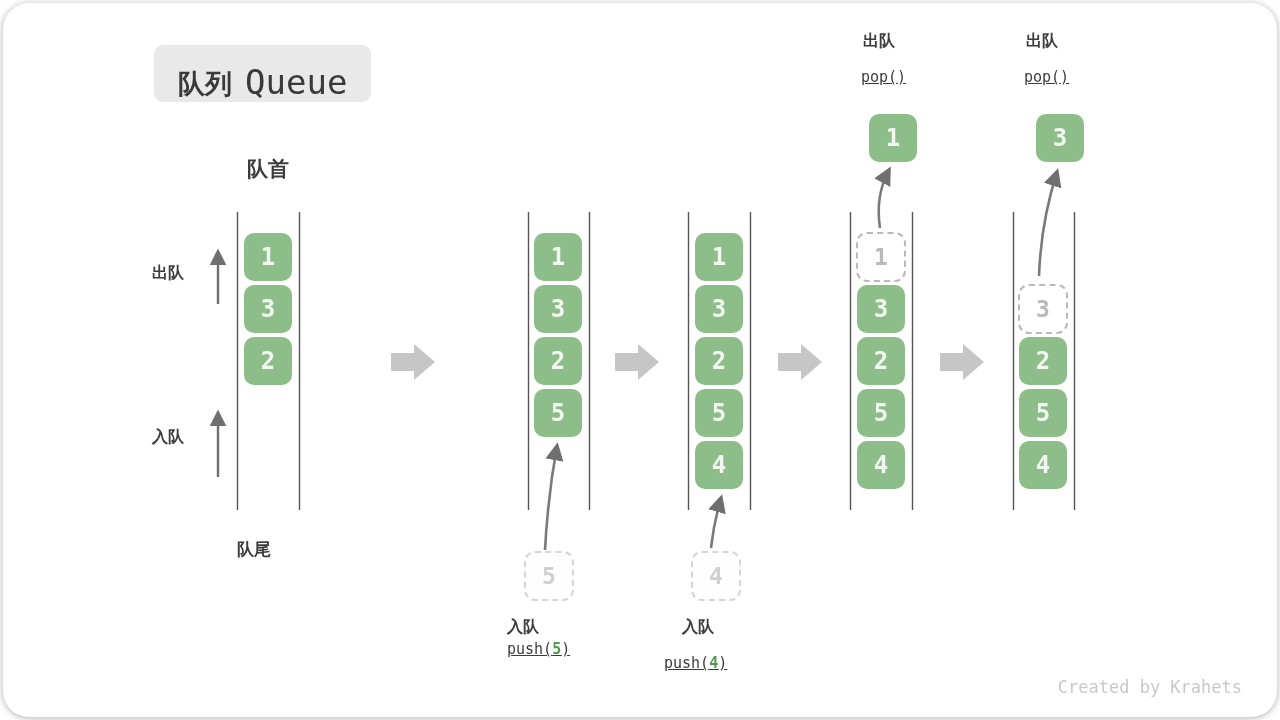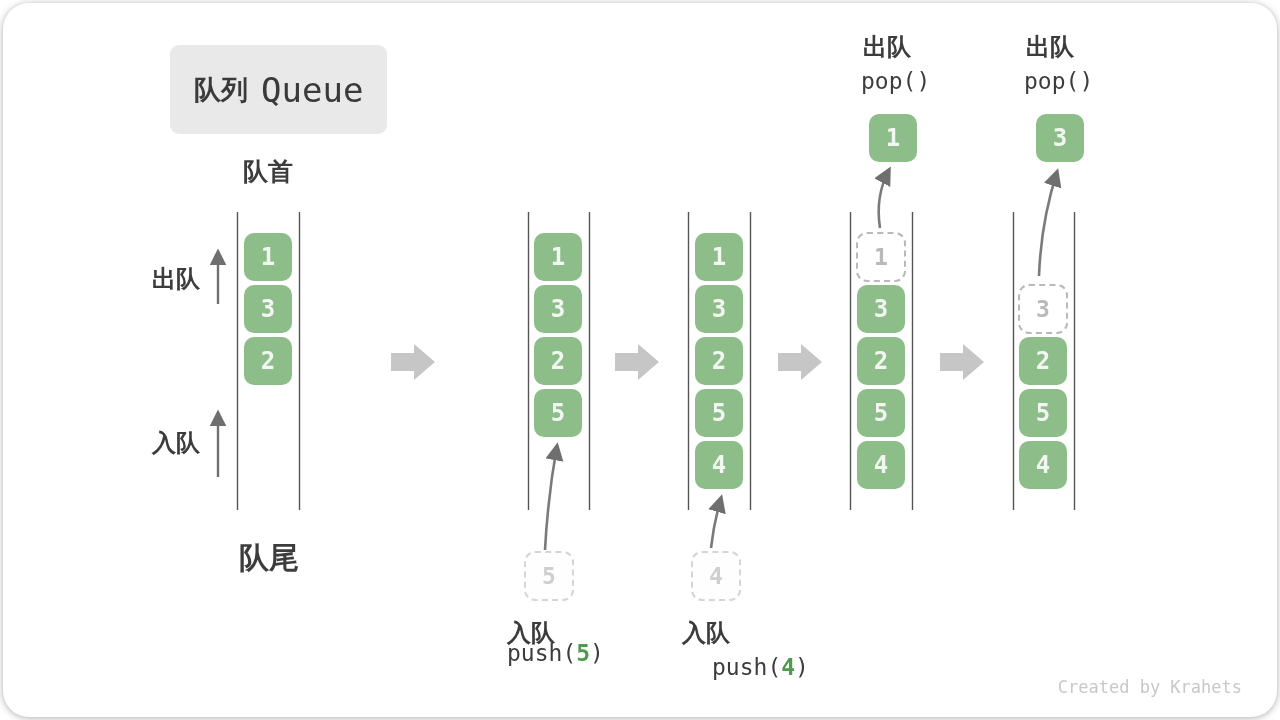--- a/index.html
+++ b/index.html
@@ -1,35 +1,35 @@
 <!DOCTYPE html>
 <html><head>
 <meta charset="utf-8">
 <style>
   html,body{margin:0;padding:0;width:1280px;height:720px;background:#fff;overflow:hidden;
     font-family:"Liberation Sans",sans-serif;}
   #card{position:absolute;inset:3px;background:#ffffff;border-radius:26px;
     box-shadow:0 1px 7px rgba(0,0,0,.32);}
   #stage{position:absolute;inset:0;}
   .abs{position:absolute;}
-  .cjk{font-weight:bold;color:#3c3c3c;font-size:24px;}
+  .cjk{font-weight:bold;color:#3c3c3c;font-size:16px;}
   .mono{font-family:"DejaVu Sans Mono","Liberation Mono",monospace;color:#3c3c3c;}
   .cell{width:48px;height:48px;border-radius:10px;background:#8dbe8a;color:#f3f7f2;
     display:flex;align-items:center;justify-content:center;
     font-family:"DejaVu Sans Mono",monospace;font-weight:bold;font-size:24px;}
   .ghost{box-sizing:border-box;width:50px;height:50px;border-radius:11px;background:#fefefe;
     display:flex;align-items:center;justify-content:center;
     font-family:"DejaVu Sans Mono",monospace;font-weight:bold;font-size:23px;}
   .ghost.inqueue{border:2px dashed #b9b9b9;color:#b9b9b9;background:#ffffff;}
   .ghost.staged{border:2px dashed #d5d5d5;color:#cfcfcf;}
-  .title-box{left:170px;top:45px;background:#e9e9e9;border-radius:9px;height:57px;
-    display:flex;align-items:center;padding:16px 24px;gap:13px;}
+  .title-box{left:154px;top:45px;background:#e9e9e9;border-radius:9px;height:57px;
+    display:flex;align-items:flex-end;padding:0 24px;gap:13px;}
   .title-zh{font-weight:bold;font-size:27px;color:#3a3a3a;}
   .title-en{font-family:"DejaVu Sans Mono",monospace;font-size:34px;color:#3a3a3a;}
-  .op-code{font-size:23px;}
+  .op-code{font-size:15px;text-decoration:underline;}
   .op-arg{color:#4f9a4f;font-weight:bold;}
   .credit{right:38px;bottom:23px;color:#c8c8c8;font-size:17px;}
 </style>
 </head>
 <body>
 
 <div id="card"></div>
 <div id="stage">
 
   <svg class="abs" width="1280" height="720" viewBox="0 0 1280 720" style="left:0;top:0;">
@@ -66,22 +66,22 @@
       <polygon points="778,353 801,353 801,344 822,362 801,380 801,371 778,371"></polygon>
       <polygon points="940,353 963,353 963,344 984,362 963,380 963,371 940,371"></polygon>
     </g>
   </svg>
 
   <div class="abs title-box">
     <span class="title-zh">队列</span>
     <span class="title-en">Queue</span>
   </div>
 
-  <div class="abs cjk" style="left:237px;top:155px;width:62px;text-align:center;font-size:25px;">队首</div>
-  <div class="abs cjk" style="left:237px;top:538px;width:62px;text-align:right;font-size:30px;">队尾</div>
+  <div class="abs cjk" style="left:237px;top:155px;width:62px;text-align:center;font-size:21px;">队首</div>
+  <div class="abs cjk" style="left:237px;top:538px;width:62px;text-align:left;font-size:17px;">队尾</div>
   <div class="abs cjk" style="left:152px;top:263px;">出队</div>
   <div class="abs cjk" style="left:152px;top:427px;">入队</div>
 
   <div class="abs cell" style="left:244px;top:233px;">1</div>
   <div class="abs cell" style="left:244px;top:285px;">3</div>
   <div class="abs cell" style="left:244px;top:337px;">2</div>
 
   <div class="abs cell" style="left:534px;top:233px;">1</div>
   <div class="abs cell" style="left:534px;top:285px;">3</div>
   <div class="abs cell" style="left:534px;top:337px;">2</div>
@@ -105,21 +105,21 @@
   <div class="abs cell" style="left:1019px;top:441px;">4</div>
 
   <div class="abs ghost staged" style="left:524px;top:551px;">5</div>
   <div class="abs cjk" style="left:507px;top:617px;">入队</div>
   <div class="abs mono op-code" style="left:507px;top:640px;">
     <span>push(</span><span class="op-arg">5</span><span>)</span>
   </div>
 
   <div class="abs ghost staged" style="left:691px;top:551px;">4</div>
   <div class="abs cjk" style="left:682px;top:617px;">入队</div>
-  <div class="abs mono op-code" style="left:712px;top:654px;">
+  <div class="abs mono op-code" style="left:664px;top:654px;">
     <span>push(</span><span class="op-arg">4</span><span>)</span>
   </div>
 
   <div class="abs cjk" style="left:863px;top:31px;">出队</div>
   <div class="abs mono op-code" style="left:861px;top:68px;">pop()</div>
   <div class="abs cell" style="left:869px;top:114px;">1</div>
 
   <div class="abs cjk" style="left:1026px;top:31px;">出队</div>
   <div class="abs mono op-code" style="left:1024px;top:68px;">pop()</div>
   <div class="abs cell" style="left:1036px;top:114px;">3</div>

